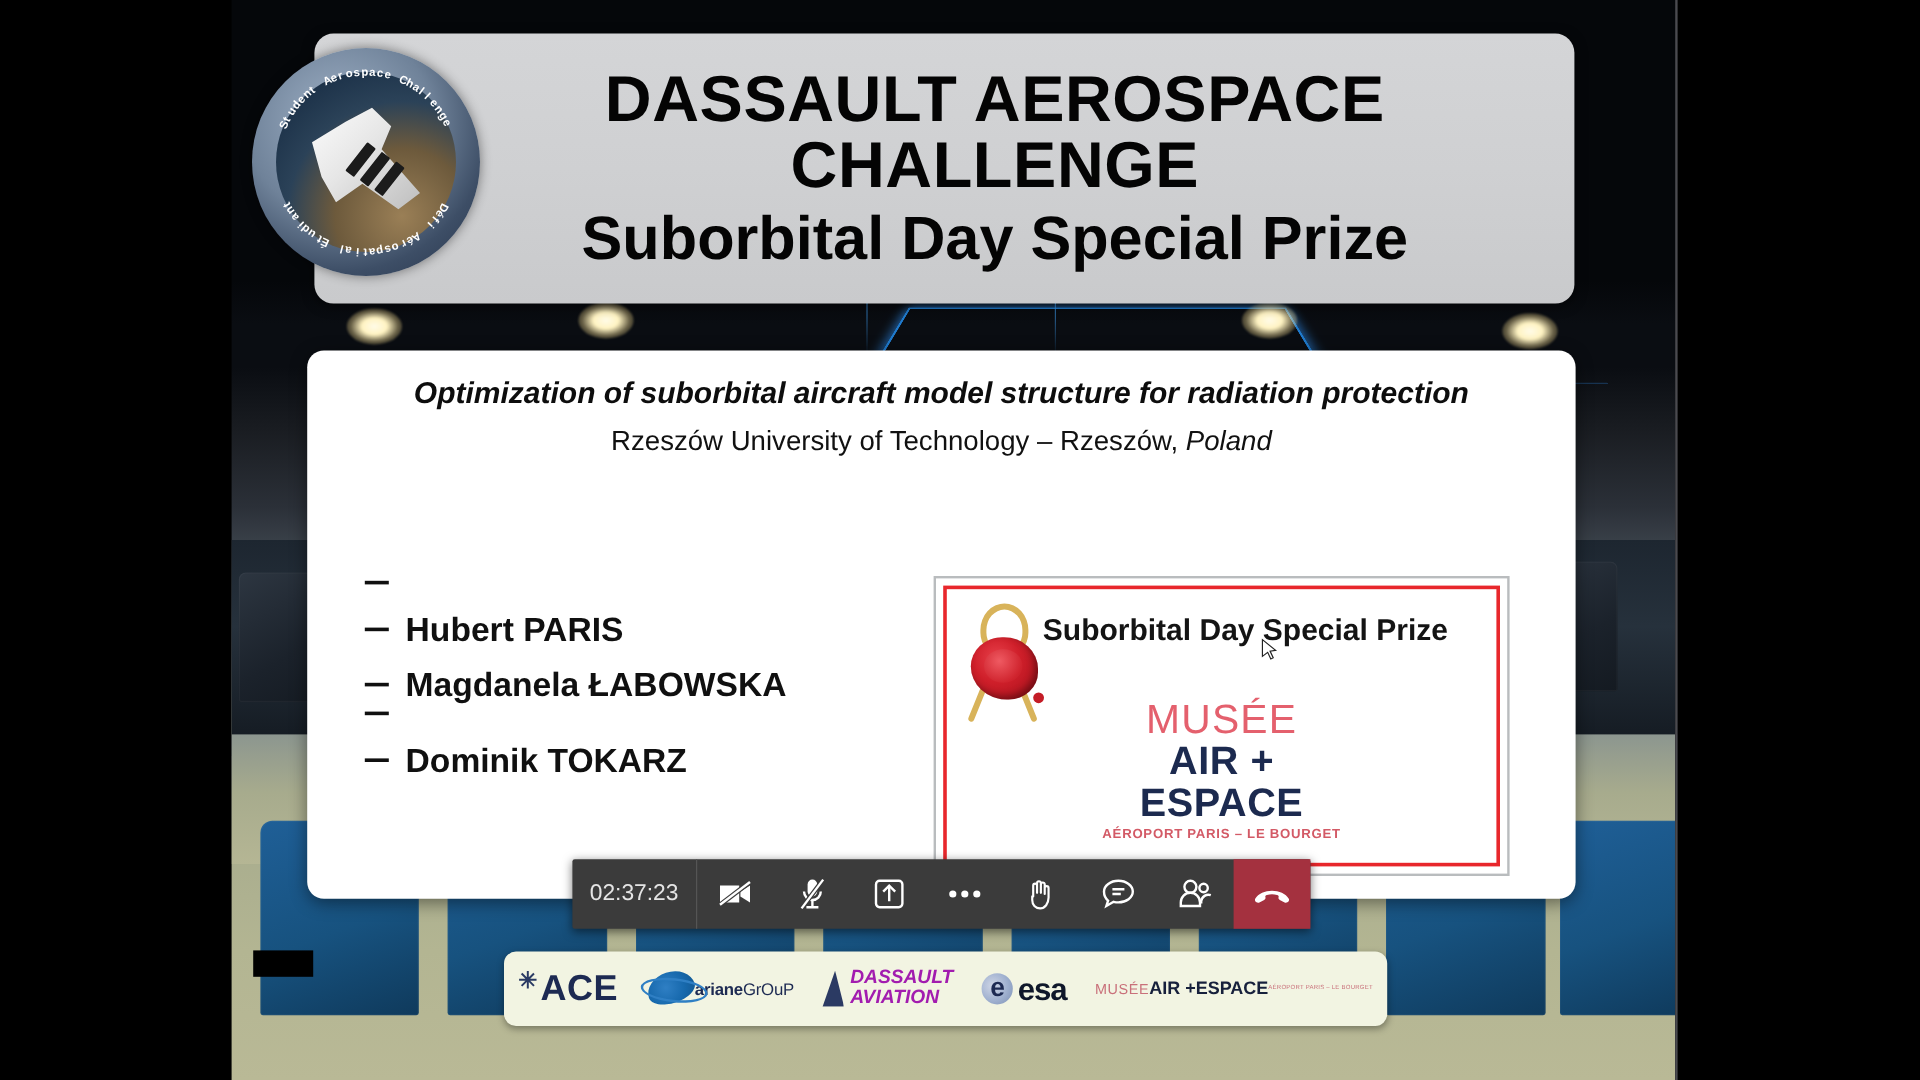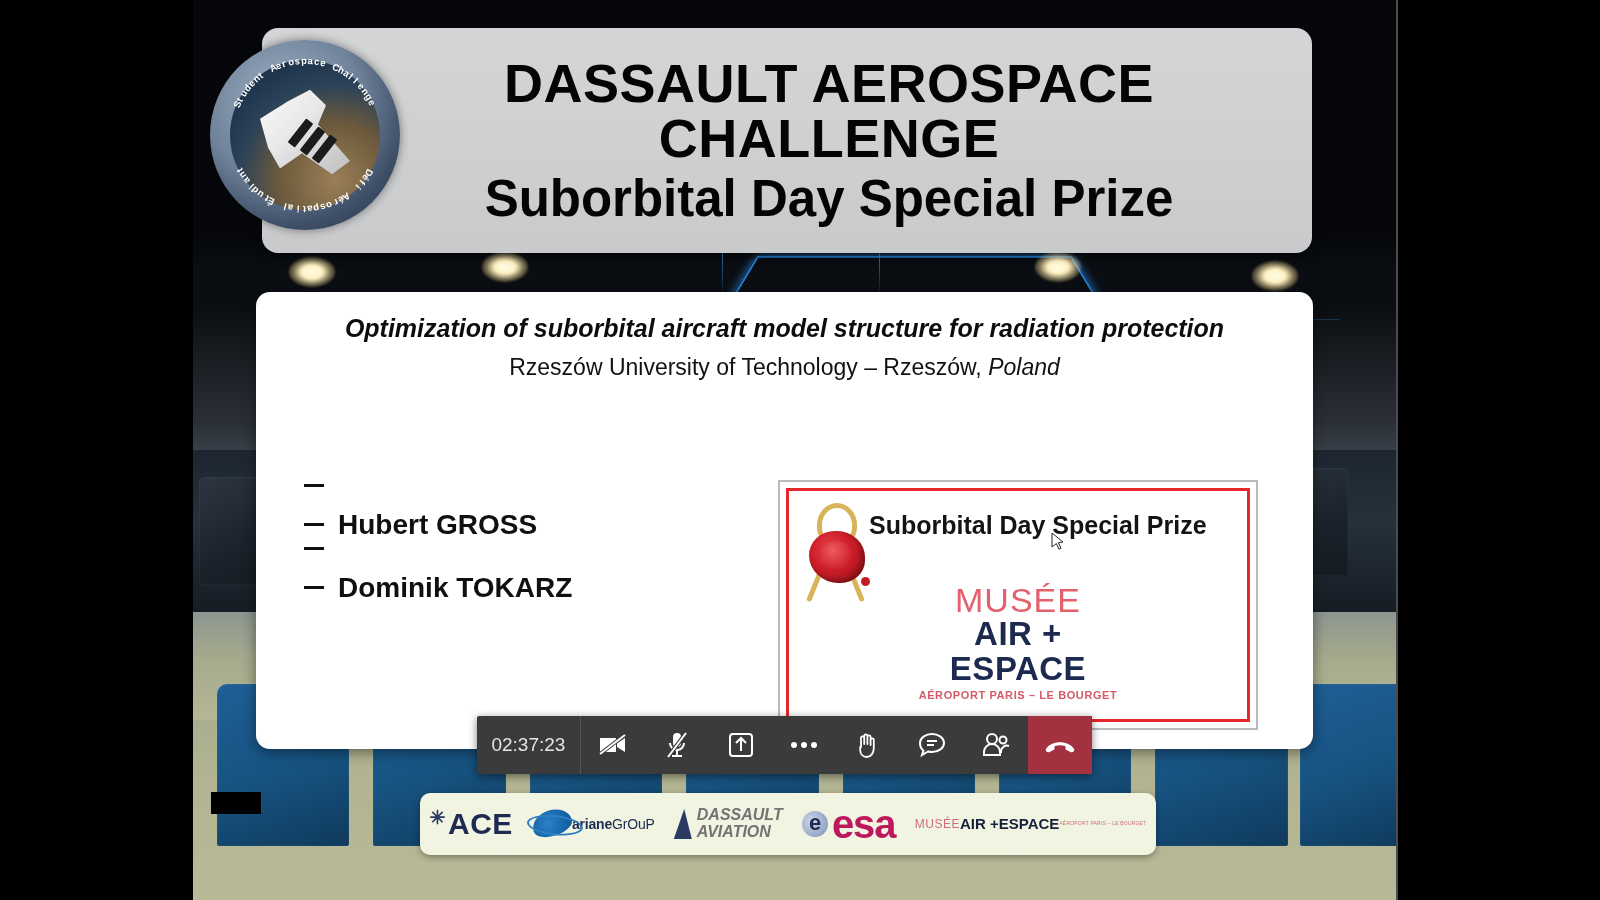--- a/index.html
+++ b/index.html
@@ -229,31 +229,31 @@
     content:""; position:absolute; left:-6px; top: 6px; width: 52px; height: 16px;
     border: 2px solid #2f7fc4; border-radius: 50%; transform: rotate(24deg);
   }
   .sp-ariane .txt { font-size: 14px; font-weight: 800; color:#1d2a52; letter-spacing:-.2px; }
   .sp-ariane .txt i { font-style: normal; font-weight: 500; }
   .sp-dassault { display: flex; align-items: center; gap: 5px; }
   .sp-dassault .mark {
     width: 18px; height: 30px; background:#2b3a63;
     clip-path: polygon(58% 0, 100% 100%, 0 100%);
   }
-  .sp-dassault .txt { font-size: 16px; font-weight: 800; font-style: italic; line-height: 1.05; color:#737373; }
+  .sp-dassault .txt { font-size: 16px; font-weight: 800; font-style: italic; line-height: 1.05; color:#a21caf; }
   .sp-esa { display: flex; align-items: center; gap: 4px; }
   .sp-esa .globe {
     width: 26px; height: 26px; border-radius: 50%;
     background: radial-gradient(circle at 35% 40%, #cfd6e6 0%, #9fb0cf 55%, #7b8fb4 100%);
     position: relative;
   }
   .sp-esa .globe:after {
     content:"e"; position:absolute; left: 7px; top: -1px; font-size: 22px; color:#1d2a52; font-weight:700;
   }
-  .sp-esa .txt { font-size: 40px; font-weight: 800; color:#be185d; letter-spacing:-1px; }
+  .sp-esa .txt { font-size: 26px; font-weight: 800; color:#0f172a; letter-spacing:-1px; }
   .sp-mae { text-align:center; line-height: 1.02; }
   .sp-mae .m1 { font-size: 12px; color:#c9707a; letter-spacing:.5px; }
   .sp-mae .m2 { font-size: 15px; font-weight:800; color:#17203c; }
   .sp-mae .m3 { font-size: 15px; font-weight:800; color:#17203c; }
   .sp-mae .m4 { font-size: 5px; color:#c9707a; letter-spacing:.2px; }
 
   
   .toolbar {
     position: absolute; left: 477px; top: 716px; width: 615px; height: 58px;
     background: #3b3b3b; display: flex; align-items: center;
@@ -417,21 +417,25 @@
         <span>Rzeszów University of Technology – Rzeszów, </span><em>Poland</em>
       </div>
 
       <div class="slide-body">
         <div class="names" id="member-list">
             <div class="name-row">
               <span class="dash"></span>
             </div>
             <div class="name-row">
               <span class="dash"></span>
-              <span>Hubert GROSS</span>
+              <span>Hubert PARIS</span>
+            </div>
+            <div class="name-row">
+              <span class="dash"></span>
+              <span>Magdanela ŁABOWSKA</span>
             </div>
             <div class="name-row">
               <span class="dash"></span>
             </div>
             <div class="name-row">
               <span class="dash"></span>
               <span>Dominik TOKARZ</span>
             </div>
           </div>
 

